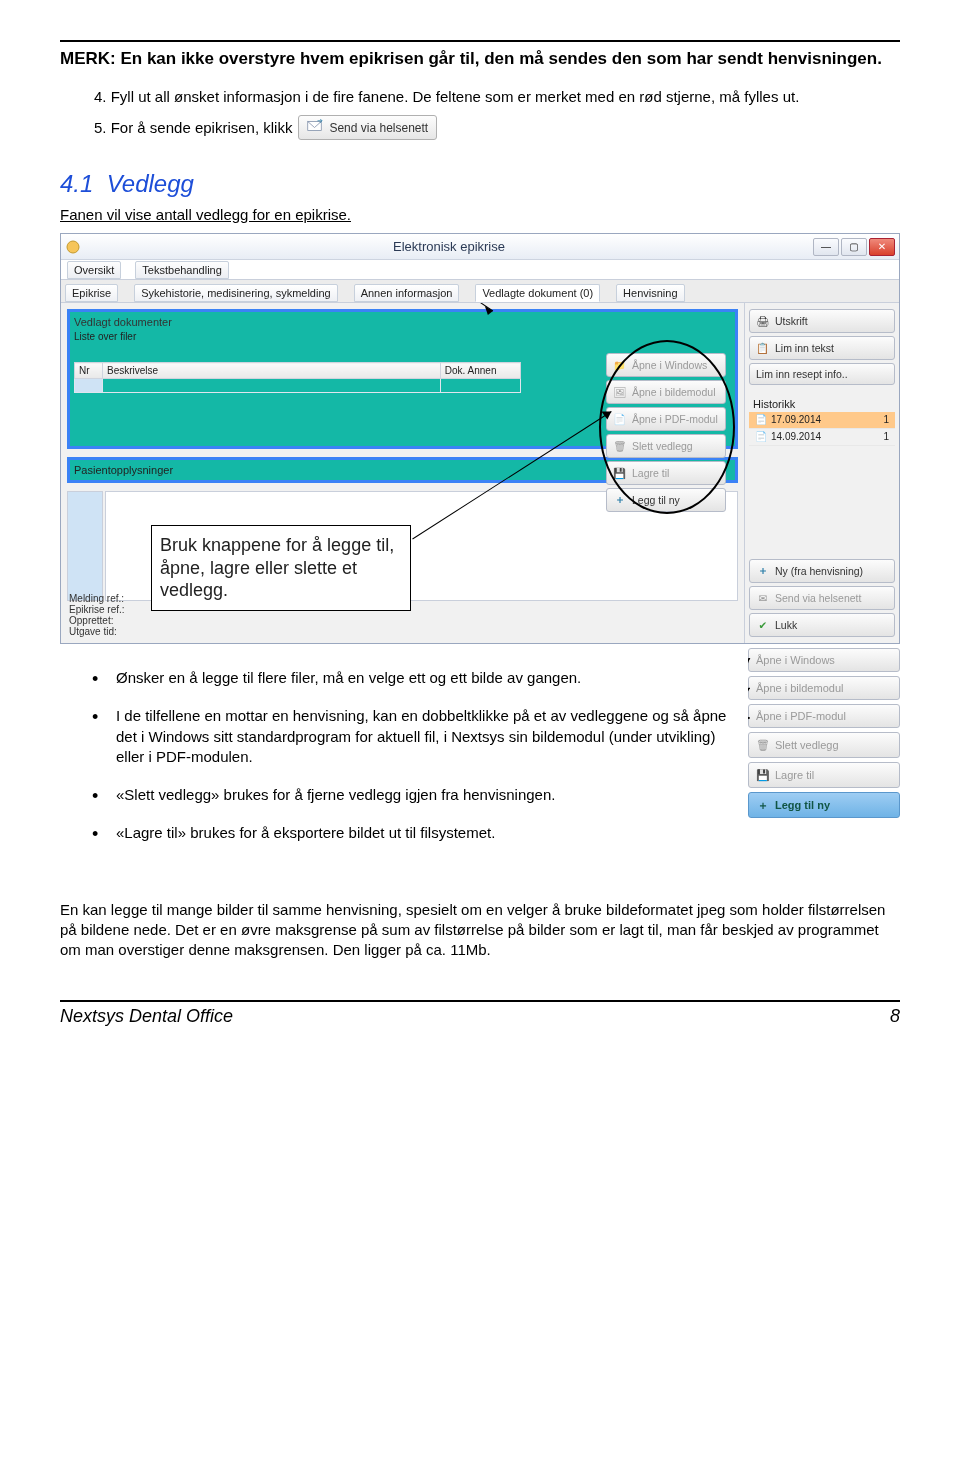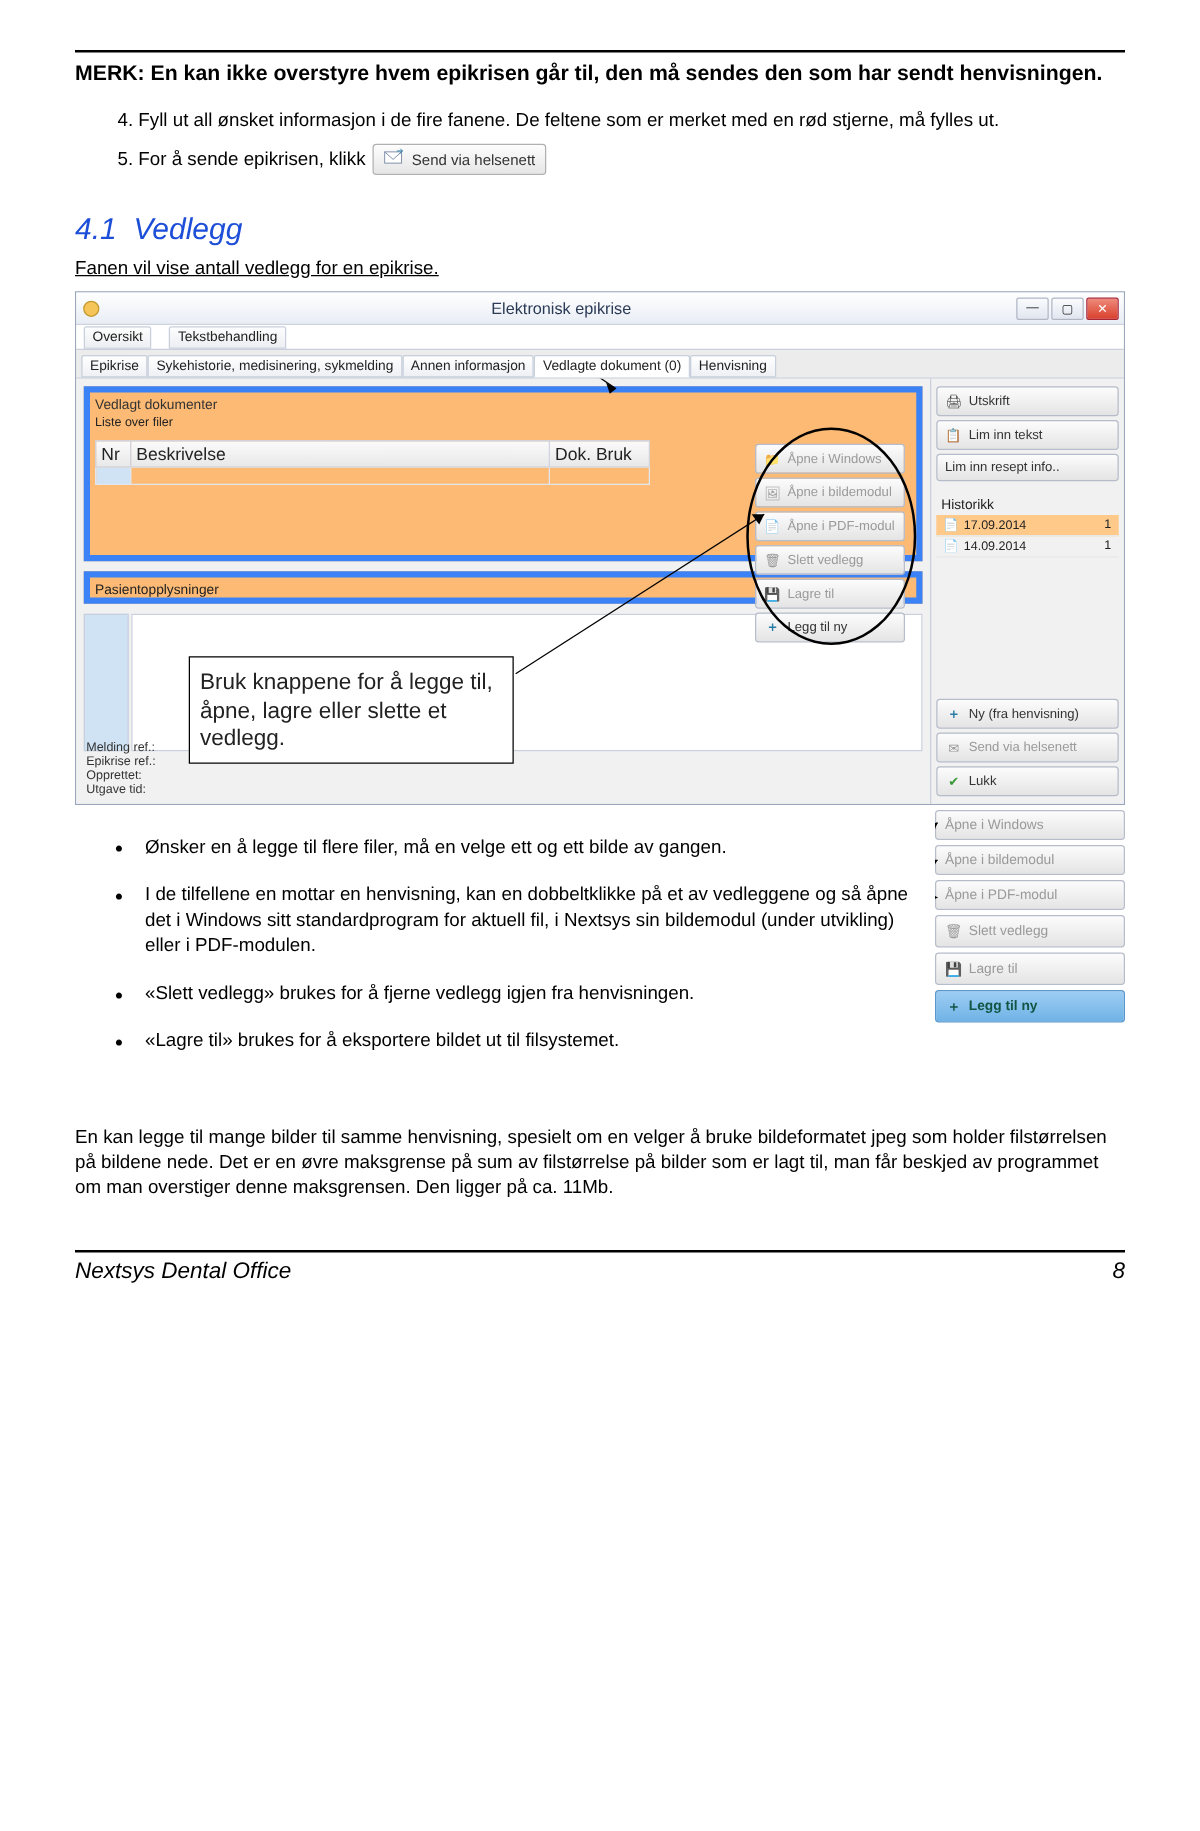--- a/index.html
+++ b/index.html
@@ -45,31 +45,31 @@
     display:flex; align-items:center; padding:0 4px;
     border-bottom:1px solid #cdd4e0;
   }
   .win-title { flex:1; text-align:center; color:#2b3a55; font-size:13px; }
   .win-ctrls { display:flex; gap:2px; }
   .win-ctrl { width:26px; height:18px; border:1px solid #b0b6c4; background:linear-gradient(#fafbfe,#e1e6ef); border-radius:2px; display:flex; align-items:center; justify-content:center; font-size:10px;}
   .win-ctrl.close { background:linear-gradient(#ef8a7b,#d9402c); color:#fff; border-color:#a23; }
   .win-menu { height:20px; background:#fff; border-bottom:1px solid #c9cfdb; padding-left:6px; display:flex; gap:14px; align-items:center; }
   .menu-item, .tab-item { padding:2px 6px; font-size:11px; border:1px solid transparent; background:#f7f7f7;}
   .menu-item { border:1px solid #c7d0dc; background:linear-gradient(#fdfdfd,#eceef3); border-radius:2px 2px 0 0;}
-  .tabs { display:flex; gap:0; padding:4px 4px 0 4px; background:#ececec; border-bottom:1px solid #c9cfdb;}
+  .tabs { display:flex; gap:16px; padding:4px 4px 0 4px; background:#ececec; border-bottom:1px solid #c9cfdb;}
   .tab-item { border:1px solid #c7d0dc; background:linear-gradient(#fff,#eef0f4); border-radius:2px 2px 0 0; }
   .tab-item.active { background:#fff; border-bottom-color:#fff;}
 
   .win-body { display:flex; background:#f1f1f1; }
   .win-left { flex:1; padding:6px; border-right:1px solid #c9cfdb; min-height:340px; position:relative; }
   .win-right { width:154px; padding:6px 4px; display:flex; flex-direction:column; gap:3px;}
 
-  .panel { border:5px solid #3b82f6; background:#fdba74; padding:4px; margin-bottom:8px;}
+  .panel { border:3px solid #3b82f6; background:#14b8a6; padding:4px; margin-bottom:8px;}
   .panel-title { font-size:11px; color:#333; padding-bottom:3px;}
-  .tbl { width:100%; border-collapse:collapse; font-size:14px; margin-top:8px;}
+  .tbl { width:100%; border-collapse:collapse; font-size:10px; margin-top:20px;}
   .tbl th { background:linear-gradient(#fafafa,#e8e8e8); border:1px solid #cfd4de; padding:2px 4px; font-weight:normal; text-align:left;}
   .tbl td { border:1px solid #e1e5ee; height:14px; }
 
   .hist { margin-top:8px; }
   .hist-title { padding:2px 4px; font-size:11px;}
   .hist-row { display:flex; justify-content:space-between; padding:2px 6px; font-size:10px; border-bottom:1px solid #e8e8e8;}
   .hist-row.sel { background:#ffc98a;gap:24px;}
   .hist-ico { width:12px;height:12px; display:inline-block; margin-right:4px;}
 
   .side-btn {
@@ -180,21 +180,21 @@
   <div class="win-body">
     <div class="win-left">
       <div class="panel" style="height:140px; position:relative;">
         <div class="panel-title">Vedlagt dokumenter</div>
         <div style="font-size:10px;">Liste over filer</div>
         <table class="tbl" style="width:68%;">
           <tbody>
               <tr>
             <th style="width:28px;">Nr</th>
             <th>Beskrivelse</th>
-            <th style="width:80px;">Dok. Bruk</th>
+            <th style="width:80px;">Dok. Annen</th>
           </tr>
           <tr>
                 <td style="background:#cfe3f5;"></td>
                 <td></td>
                 <td></td>
               </tr>
         </tbody>
           </table>
 
         <div class="attach-side">

